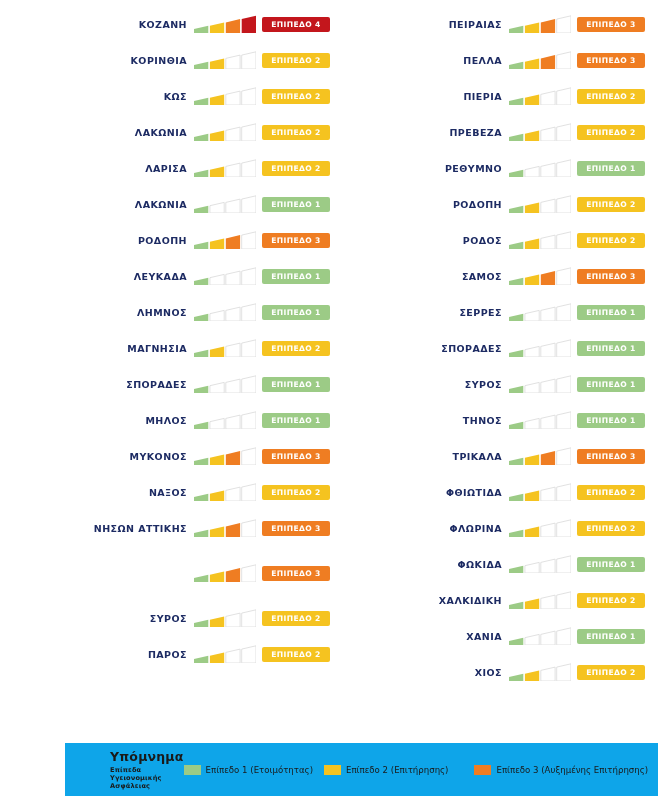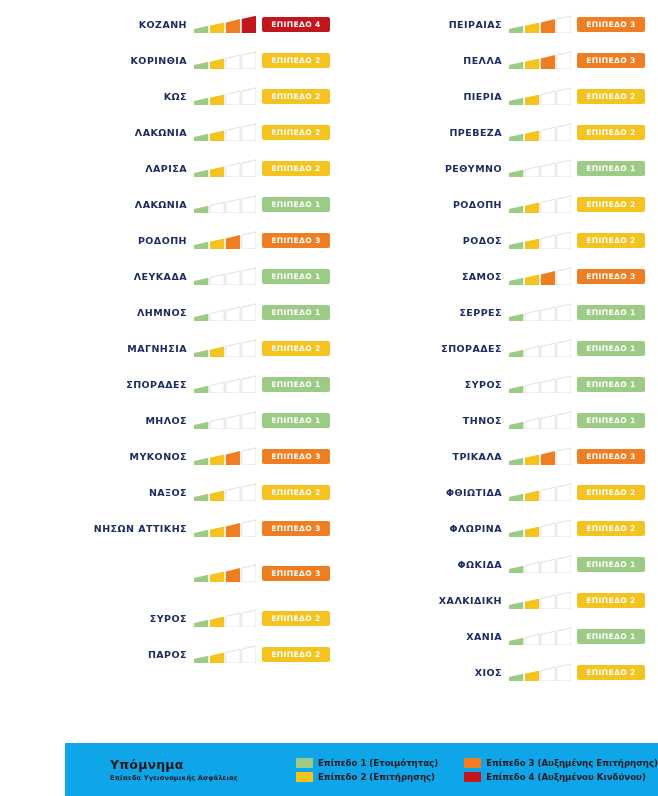--- a/index.html
+++ b/index.html
@@ -84,21 +84,21 @@
     letter-spacing: .2px;
   }
   .legend-sub {
     color: #1a1a1a;
     font-size: 6.6px;
     font-weight: bold;
     letter-spacing: .15px;
     margin-top: 2px;
   }
   .legend-cols { display: flex; gap: 26px; }
-  .legend-col { display: flex; flex-direction: column; gap: 4px; font-weight: bold; }
+  .legend-col { display: flex; flex-direction: row; gap: 11px; }
   .legend-item { display: flex; align-items: center; }
   .legend-swatch {
     width: 17px; height: 10px; margin-right: 5px; flex: 0 0 auto;
   }
   .legend-text {
     font-size: 8.6px;
     color: #1a1a1a;
     white-space: nowrap;
   }
 </style>

